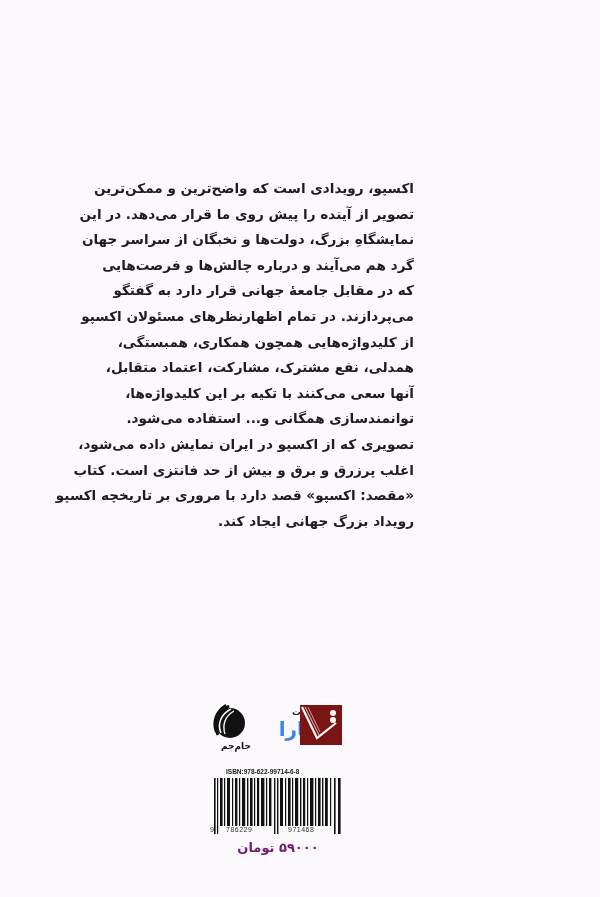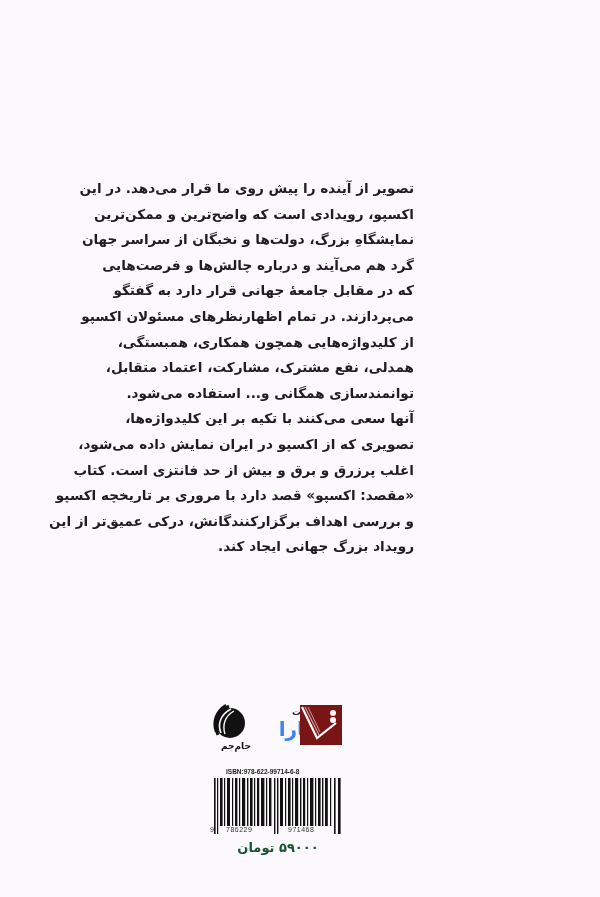--- a/index.html
+++ b/index.html
@@ -157,45 +157,44 @@
 
     .price {
       position: absolute;
       left: 228px;
       top: 839px;
       width: 100px;
       direction: rtl;
       text-align: center;
       font-size: 13px;
       font-weight: bold;
-      color: #14532d;
+      color: #701a75;
       font-family: "DejaVu Sans", sans-serif;
       line-height: 18px;
     }
   </style>
 </head>
 <body>
 
 <div class="cover">
 
   <div class="blurb">
+    <span class="line">اکسپو، رویدادی است که واضح‌ترین و ممکن‌ترین</span>
     <span class="line">تصویر از آینده را پیش روی ما قرار می‌دهد. در این</span>
-    <span class="line">اکسپو، رویدادی است که واضح‌ترین و ممکن‌ترین</span>
     <span class="line">نمایشگاهِ بزرگ، دولت‌ها و نخبگان از سراسر جهان</span>
     <span class="line">گرد هم می‌آیند و درباره چالش‌ها و فرصت‌هایی</span>
     <span class="line">که در مقابل جامعهٔ جهانی قرار دارد به گفتگو</span>
     <span class="line">می‌پردازند. در تمام اظهارنظرهای مسئولان اکسپو</span>
     <span class="line">از کلیدواژه‌هایی همچون همکاری، همبستگی،</span>
     <span class="line">همدلی، نفع مشترک، مشارکت، اعتماد متقابل،</span>
+    <span class="line">آنها سعی می‌کنند با تکیه بر این کلیدواژه‌ها،</span>
     <span class="line">توانمندسازی همگانی و... استفاده می‌شود.</span>
-    <span class="line">آنها سعی می‌کنند با تکیه بر این کلیدواژه‌ها،</span>
     <span class="line">تصویری که از اکسپو در ایران نمایش داده می‌شود،</span>
     <span class="line">اغلب پرزرق و برق و بیش از حد فانتزی است. کتاب</span>
     <span class="line">«مقصد: اکسپو» قصد دارد با مروری بر تاریخچه اکسپو</span>
-    <span class="line">و بررسی اهداف برگزارکنندگانش، درکی عمیق‌تر از این</span>
     <span class="line last">رویداد بزرگ جهانی ایجاد کند.</span>
   </div>
 
   <div class="logo-jamejam">
     <svg class="jamejam-globe" viewBox="0 0 38 38">
       <circle cx="21" cy="21" r="15" fill="#111"></circle>
       <path d="M9 33 C 4 22, 8 10, 20 4" stroke="#111" stroke-width="3" fill="none"></path>
       <path d="M12 31 C 8 22, 12 12, 22 7" stroke="#fbf9fb" stroke-width="1.6" fill="none"></path>
       <path d="M16 32 C 13 23, 16 14, 25 9" stroke="#fbf9fb" stroke-width="1.4" fill="none"></path>
       <path d="M7 30 C 3 20, 7 9, 17 3" stroke="#111" stroke-width="2.2" fill="none"></path>

